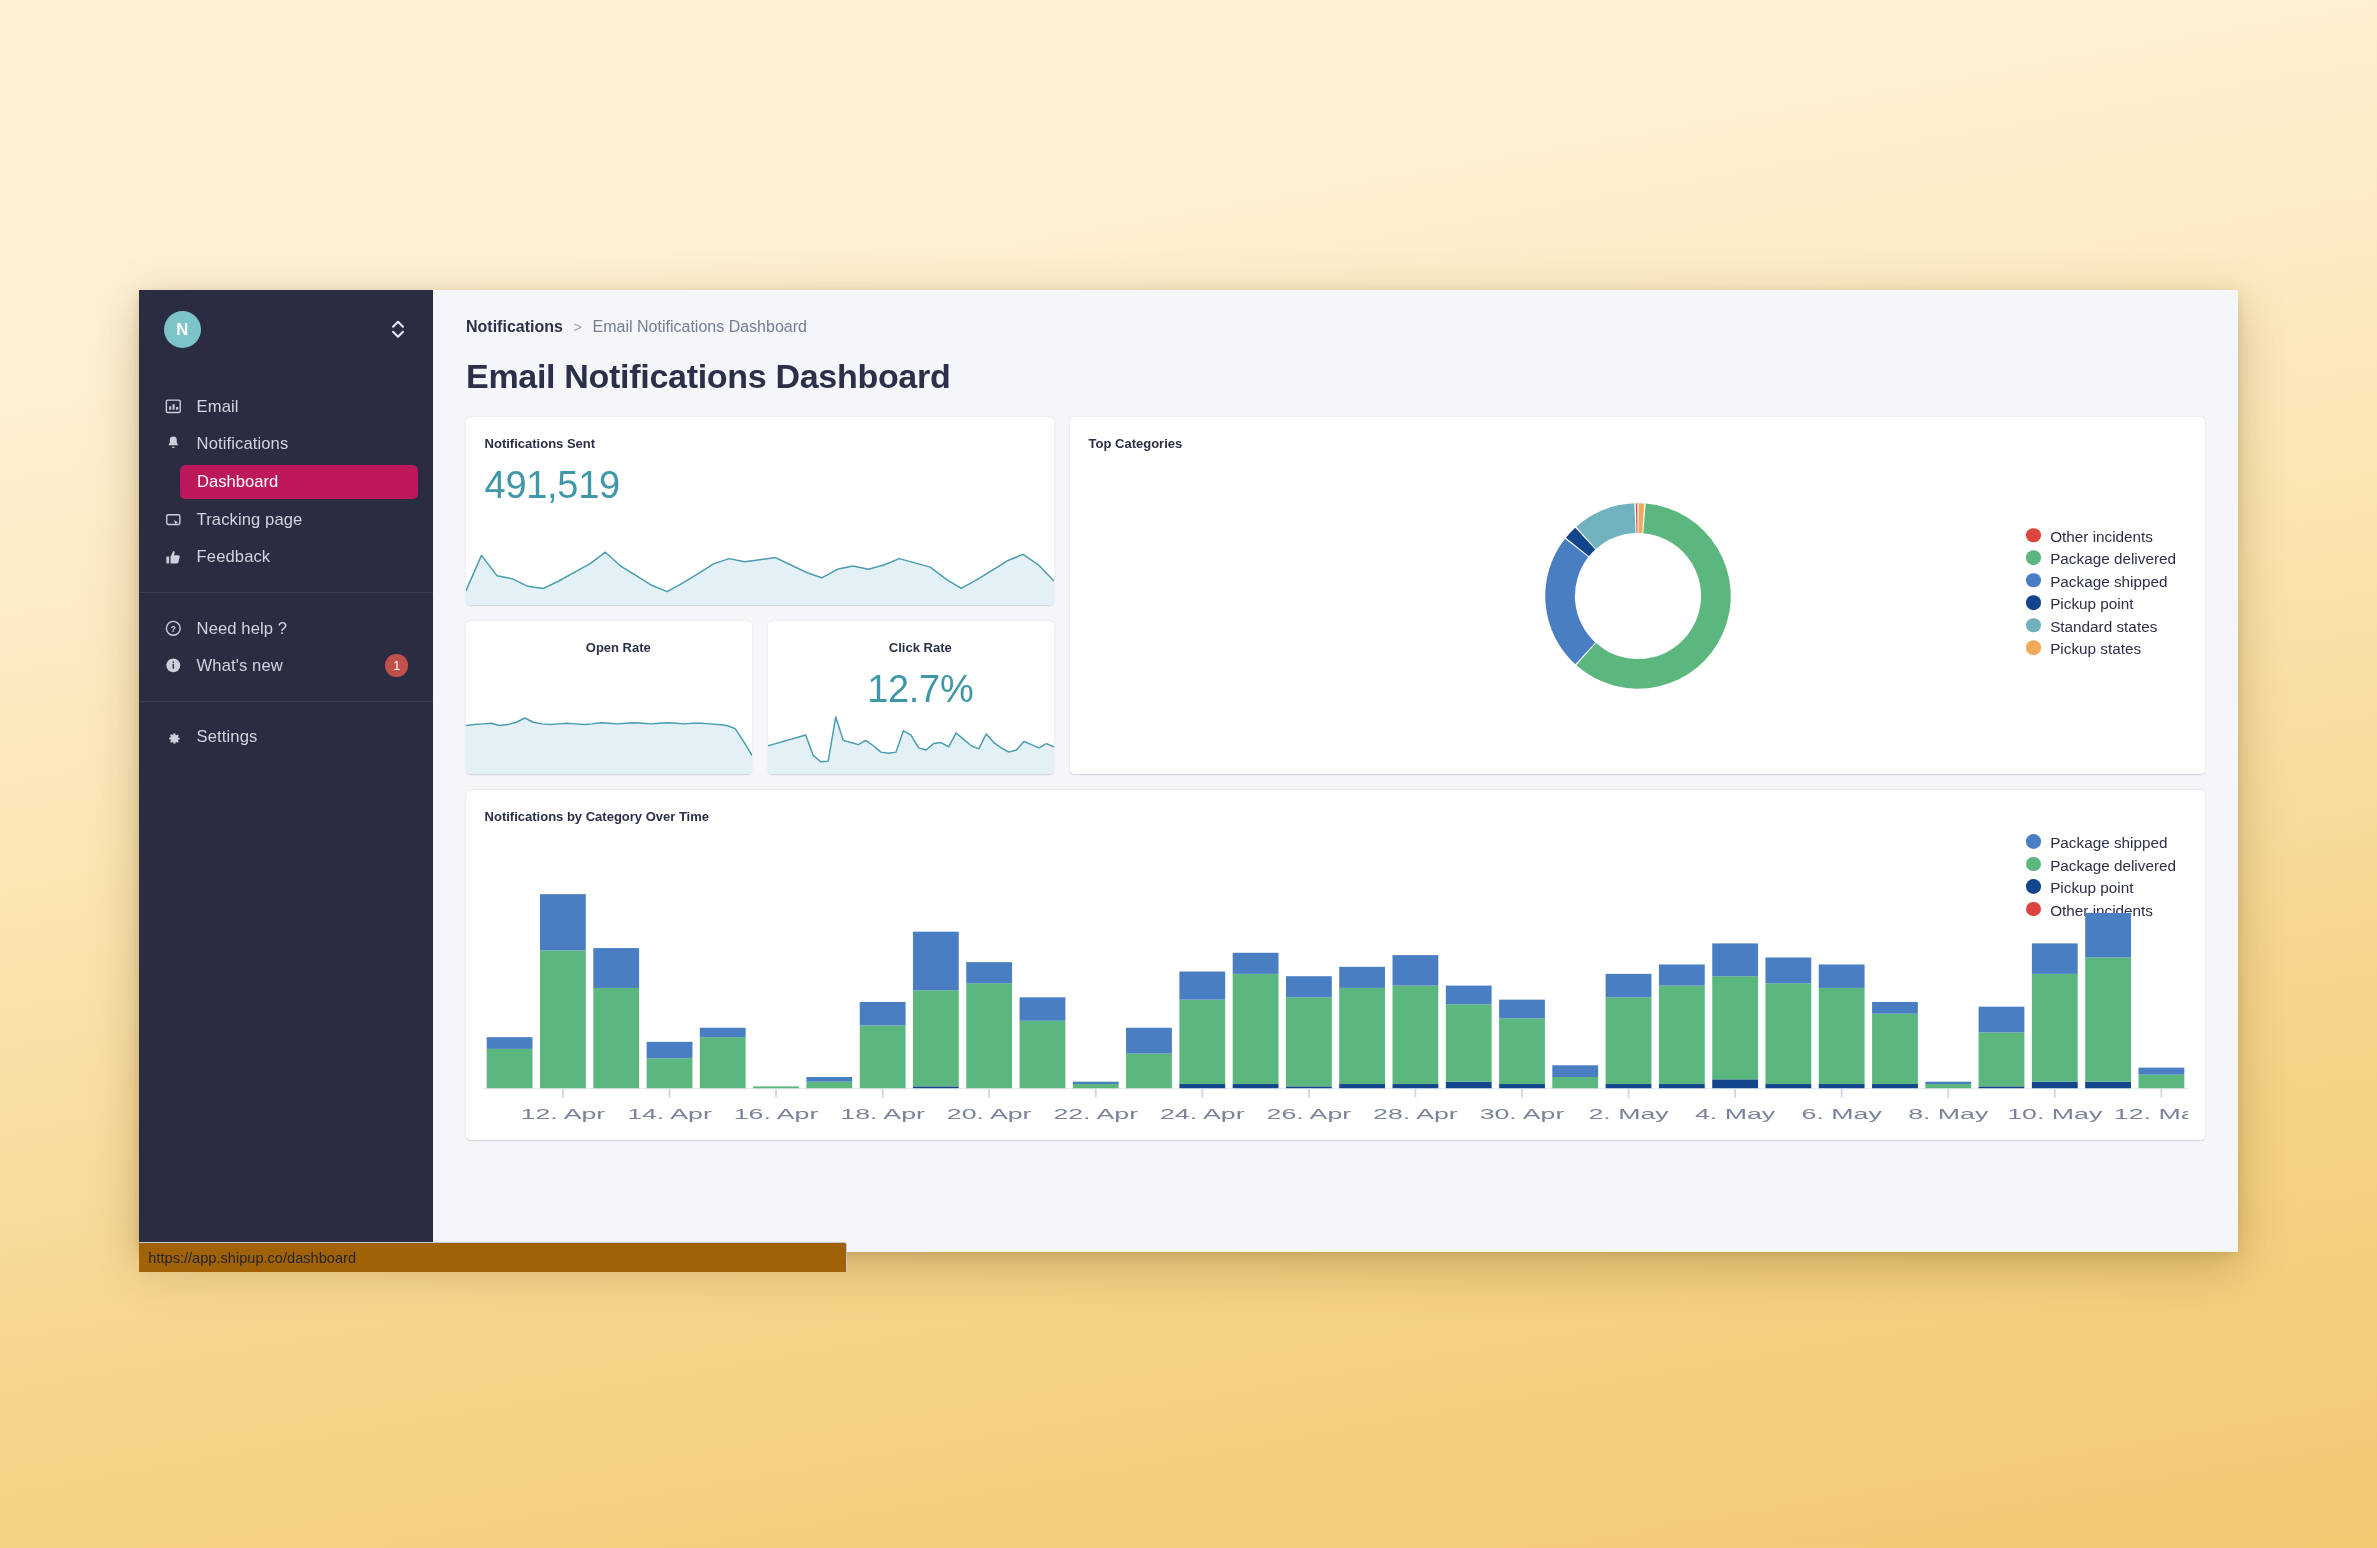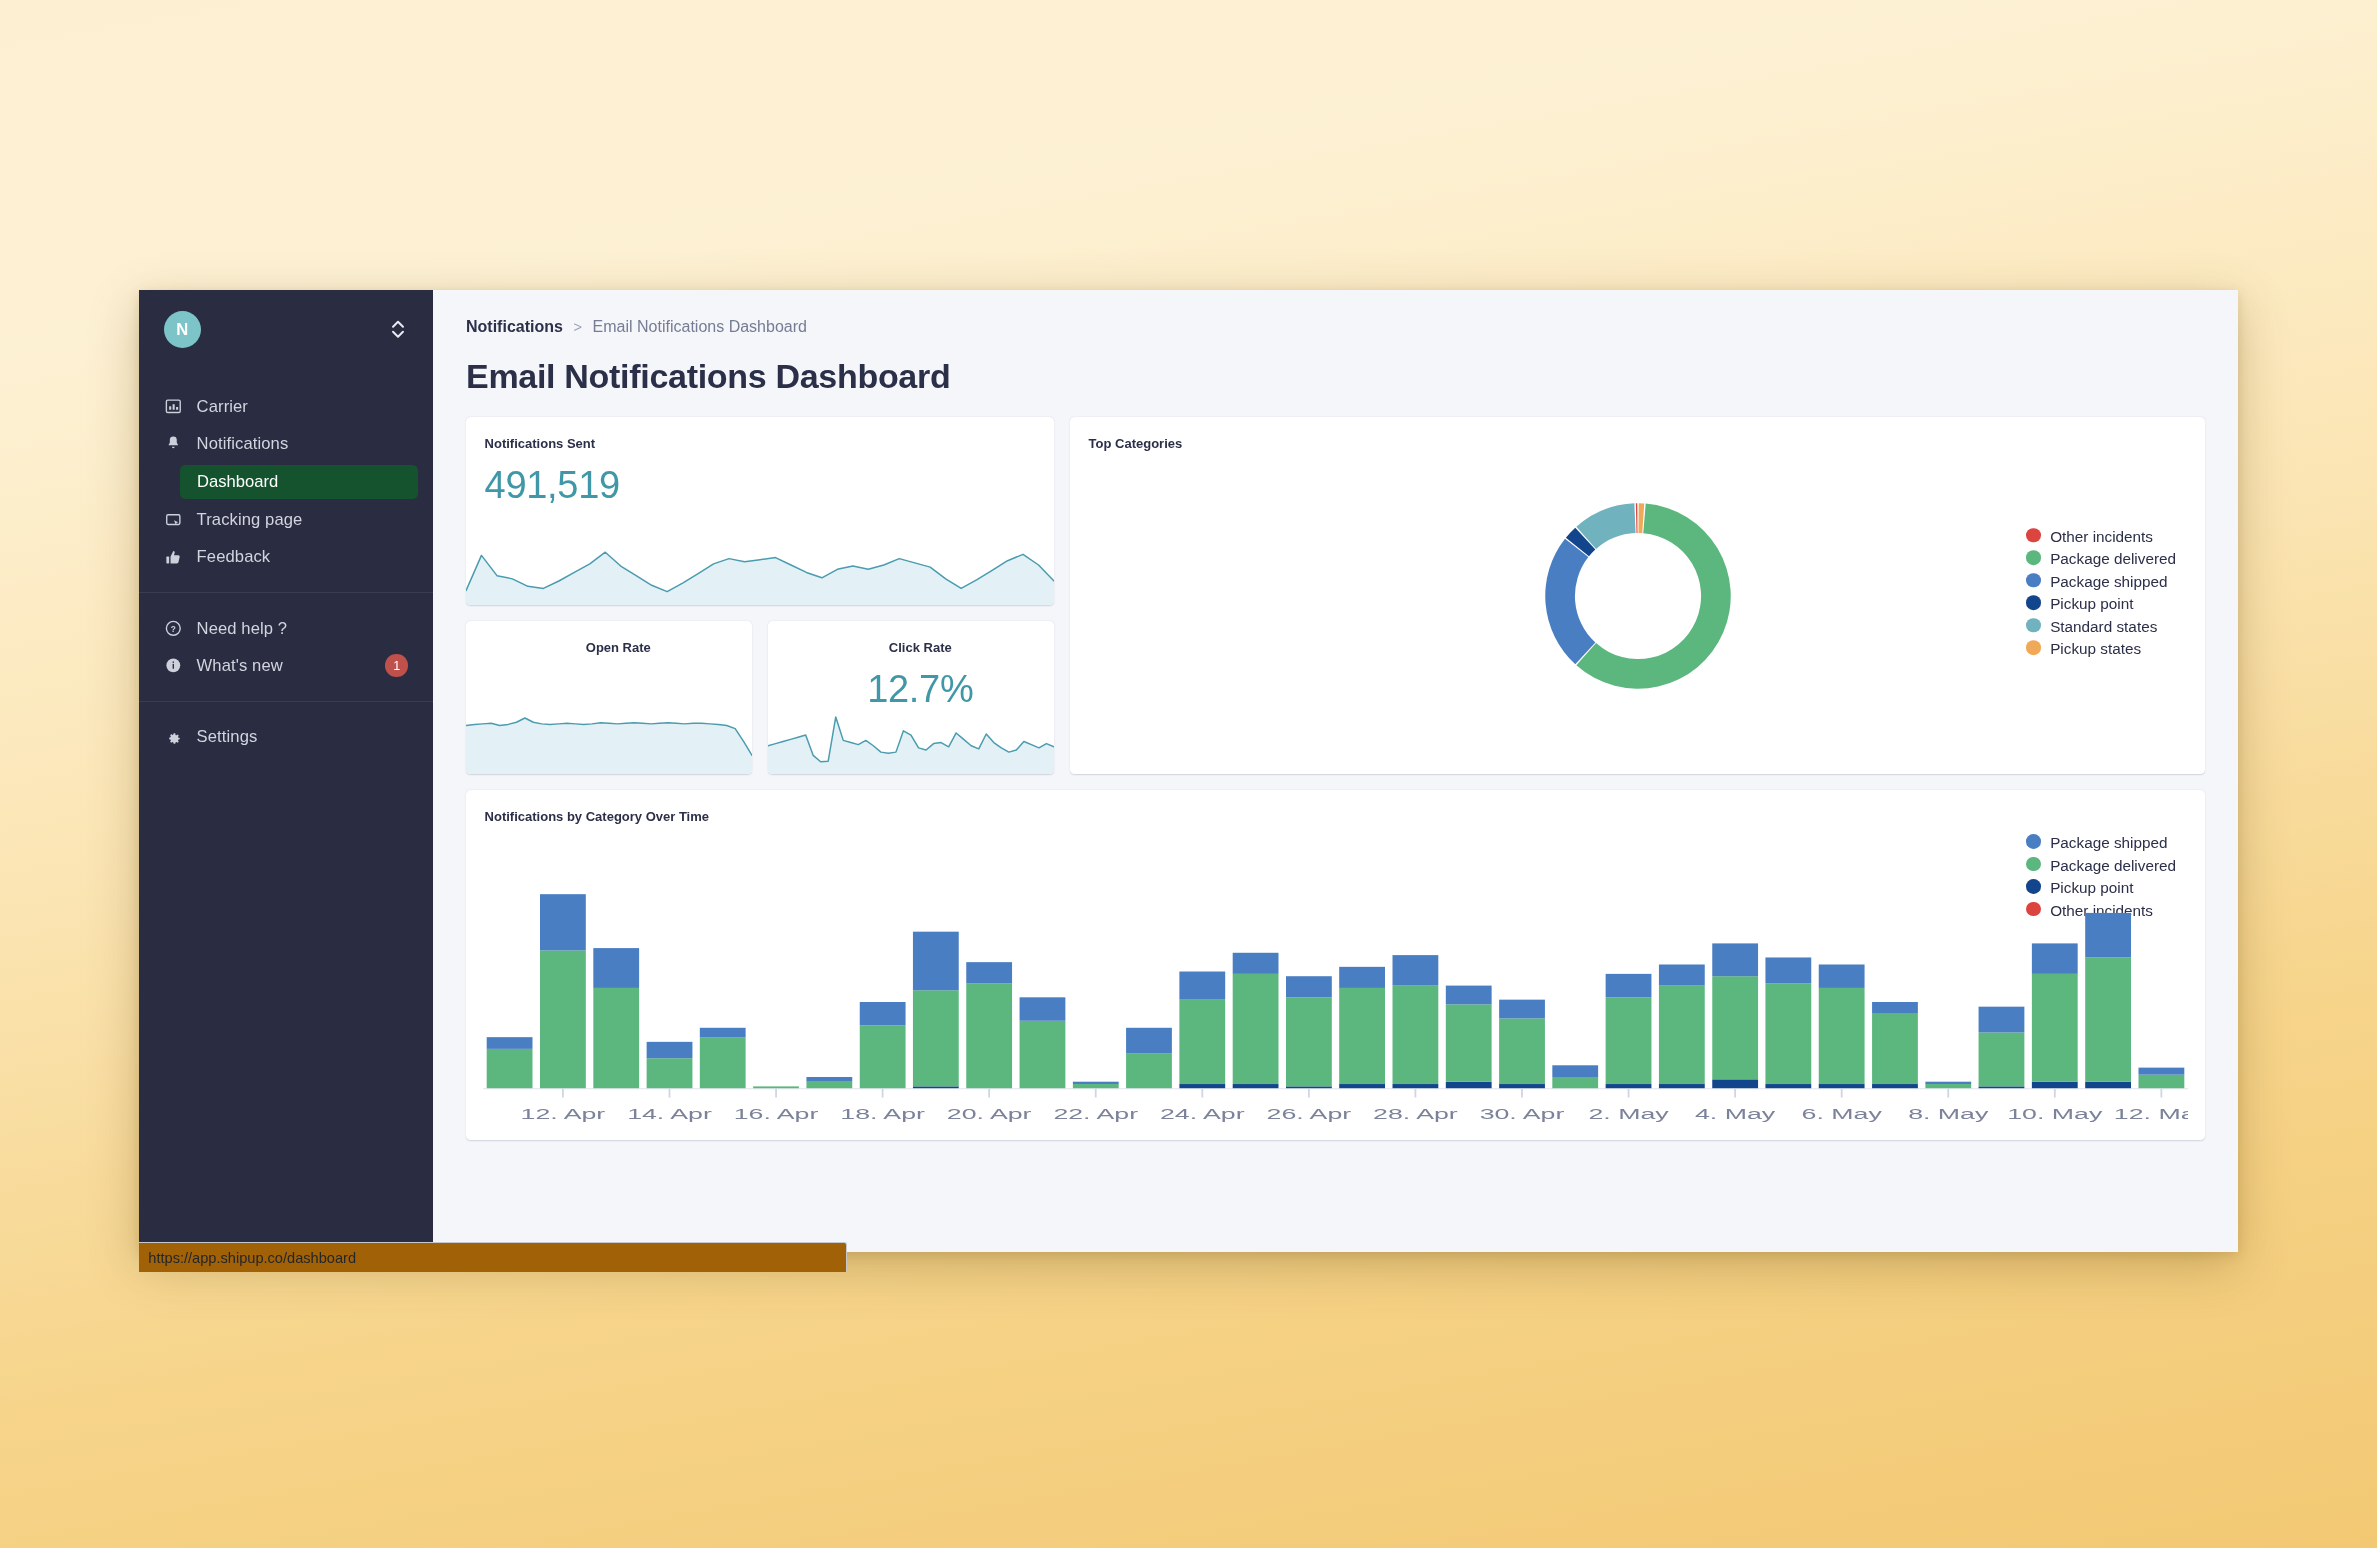--- a/index.html
+++ b/index.html
@@ -53,21 +53,21 @@
     height: 37px; padding: 0 25px;
     font-size: 16.6px; color: #d2d5df; letter-spacing: 0.1px;
   }
   .nav-item .ico { width: 18px; height: 18px; flex: 0 0 18px;
     display: flex; align-items: center; justify-content: center; color: #cdd0db;}
   .nav-sub {
     margin: 2.7px 14.6px 2.7px 41px;
     height: 34px; display: flex; align-items: center;
     padding-left: 17px;
     font-size: 16.6px; color: #ffffff; font-weight: 500;
-    background: #14532d; border-radius: 5.3px;
+    background: #be185d; border-radius: 5.3px;
   }
   .divider { height: 0.7px; background: #3a3c51; margin: 17px 0 0 0; }
   .nav-group { padding-top: 17px; }
   .badge {
     margin-left: auto;
     background: #c0504c; color: #fff;
     width: 22.6px; height: 22.6px; border-radius: 50%;
     font-size: 12.6px; display: flex; align-items: center; justify-content: center;
   }
 
@@ -184,21 +184,21 @@
 
       <div class="nav-item">
         <span class="ico">
           <svg viewBox="0 0 24 24" width="16.6" height="16.6" fill="#cdd0db">
             <rect x="2" y="3" width="20" height="18" rx="2" fill="none" stroke="#cdd0db" stroke-width="2"></rect>
             <rect x="6" y="12" width="3" height="5"></rect>
               <rect x="11" y="9" width="3" height="8"></rect>
               <rect x="16" y="13" width="3" height="4"></rect>
           </svg>
         </span>
-        <span>Carrier</span>
+        <span>Email</span>
       </div>
 
       <div class="nav-item">
         <span class="ico">
           <svg viewBox="0 0 24 24" width="16.6" height="16.6" fill="#cdd0db">
             <path d="M12 2a5 5 0 0 0-5 5v4l-2 4h14l-2-4V7a5 5 0 0 0-5-5z"></path>
             <path d="M10 17a2 2 0 0 0 4 0z"></path>
           </svg>
         </span>
         <span>Notifications</span>

